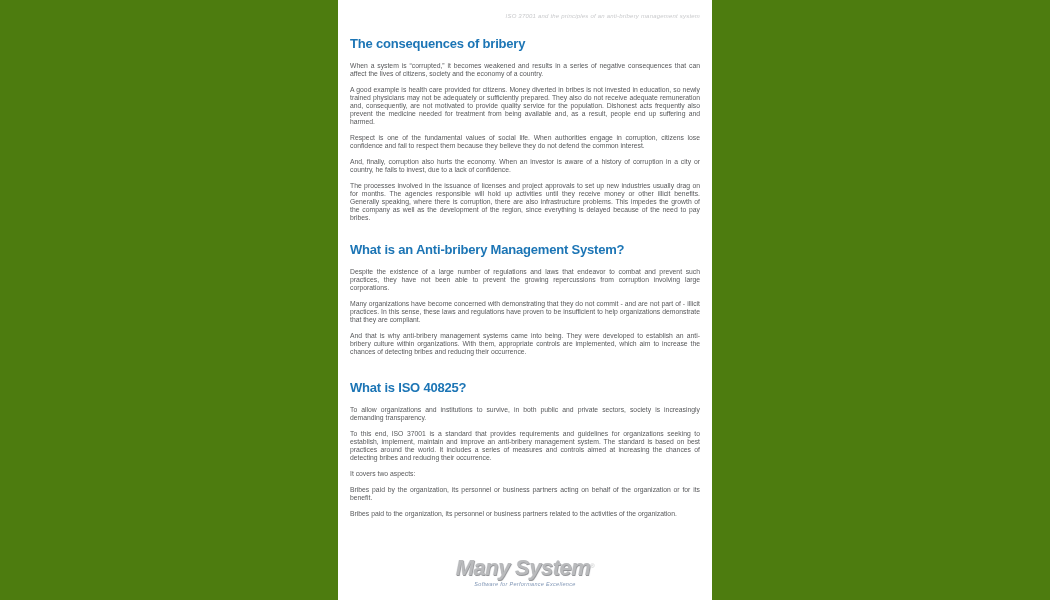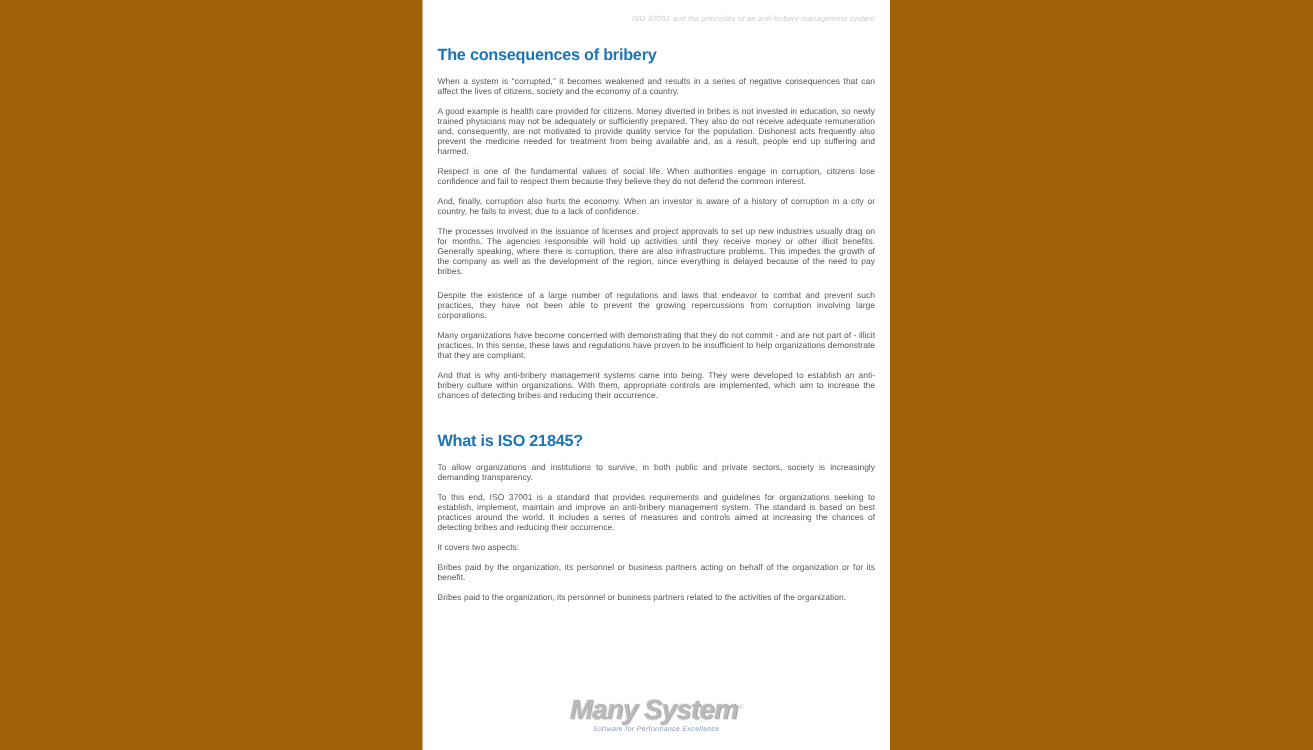--- a/index.html
+++ b/index.html
@@ -8,21 +8,21 @@
     background: #ffffff;
     width: 1050px;
     height: 600px;
     overflow: hidden;
     font-family: "Liberation Sans", sans-serif;
   }
   .canvas {
     position: relative;
     width: 1050px;
     height: 600px;
-    background: #a16207;
+    background: #4d7c0f;
   }
   .doc-page {
     position: absolute;
     left: 338px;
     top: 0;
     width: 374px;
     height: 600px;
     background: #ffffff;
   }
   .doc-content {
@@ -103,25 +103,26 @@
 
       <div class="running-title">ISO 37001 and the principles of an anti-bribery management system</div>
 
       <h1 class="section-heading heading-1">The consequences of bribery</h1>
       <p class="para first">When a system is “corrupted,” it becomes weakened and results in a series of negative consequences that can affect the lives of citizens, society and the economy of a country.</p>
       <p class="para">A good example is health care provided for citizens. Money diverted in bribes is not invested in education, so newly trained physicians may not be adequately or sufficiently prepared. They also do not receive adequate remuneration and, consequently, are not motivated to provide quality service for the population. Dishonest acts frequently also prevent the medicine needed for treatment from being available and, as a result, people end up suffering and harmed.</p>
       <p class="para">Respect is one of the fundamental values of social life. When authorities engage in corruption, citizens lose confidence and fail to respect them because they believe they do not defend the common interest.</p>
       <p class="para">And, finally, corruption also hurts the economy. When an investor is aware of a history of corruption in a city or country, he fails to invest, due to a lack of confidence.</p>
       <p class="para">The processes involved in the issuance of licenses and project approvals to set up new industries usually drag on for months. The agencies responsible will hold up activities until they receive money or other illicit benefits. Generally speaking, where there is corruption, there are also infrastructure problems. This impedes the growth of the company as well as the development of the region, since everything is delayed because of the need to pay bribes.</p>
 
+      <h1 class="section-heading heading-2">What is an Anti-bribery Management System?</h1>
       <p class="para first">Despite the existence of a large number of regulations and laws that endeavor to combat and prevent such practices, they have not been able to prevent the growing repercussions from corruption involving large corporations.</p>
       <p class="para">Many organizations have become concerned with demonstrating that they do not commit - and are not part of - illicit practices. In this sense, these laws and regulations have proven to be insufficient to help organizations demonstrate that they are compliant.</p>
       <p class="para">And that is why anti-bribery management systems came into being. They were developed to establish an anti-bribery culture within organizations. With them, appropriate controls are implemented, which aim to increase the chances of detecting bribes and reducing their occurrence.</p>
 
-      <h1 class="section-heading heading-3">What is ISO 21845?</h1>
+      <h1 class="section-heading heading-3">What is ISO 40825?</h1>
       <p class="para first">To allow organizations and institutions to survive, in both public and private sectors, society is increasingly demanding transparency.</p>
       <p class="para">To this end, ISO 37001 is a standard that provides requirements and guidelines for organizations seeking to establish, implement, maintain and improve an anti-bribery management system. The standard is based on best practices around the world. It includes a series of measures and controls aimed at increasing the chances of detecting bribes and reducing their occurrence.</p>
       <p class="para">It covers two aspects:</p>
       <p class="para">Bribes paid by the organization, its personnel or business partners acting on behalf of the organization or for its benefit.</p>
       <p class="para">Bribes paid to the organization, its personnel or business partners related to the activities of the organization.</p>
     </div>
 
     <div class="footer-logo">
       <div class="logo-wordmark">
         <span class="logo-word1">Many</span><span class="logo-word2">System</span><span class="logo-reg">®</span>

